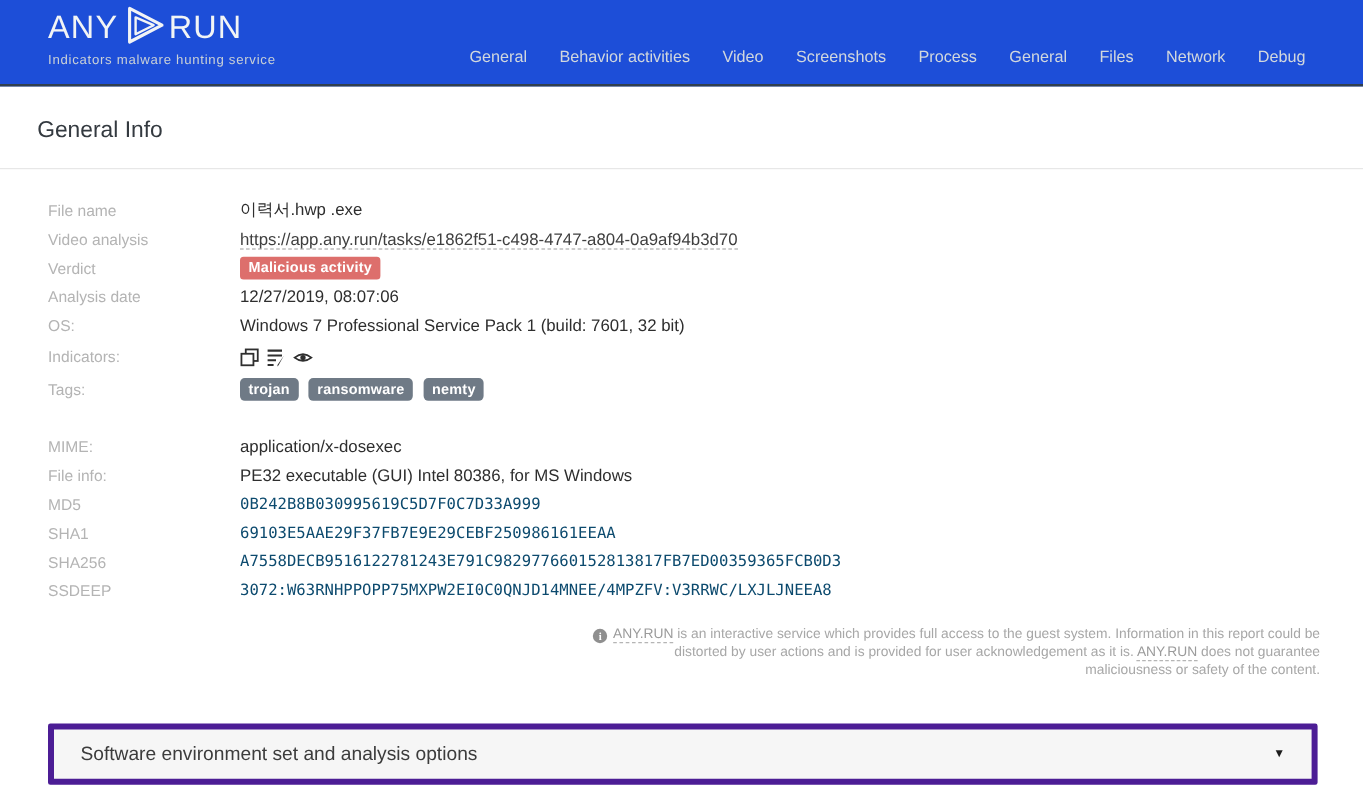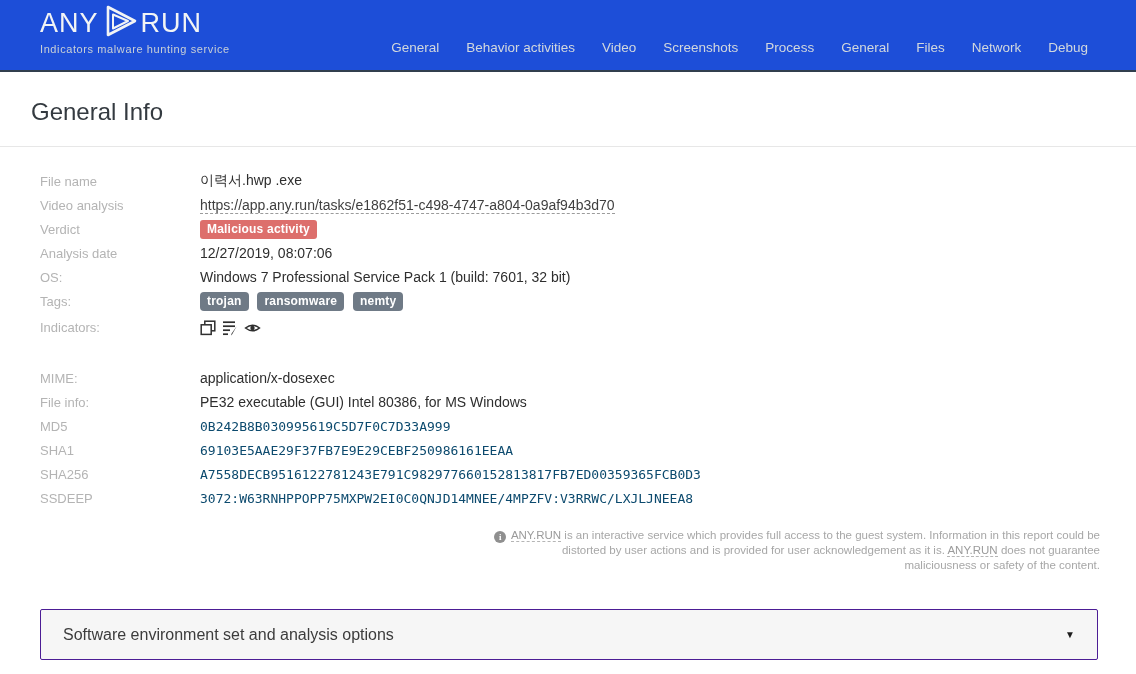--- a/index.html
+++ b/index.html
@@ -12,21 +12,21 @@
   }
   .brand { padding-top: 5px; color: #fff; }
   .brand-top { display: flex; align-items: center; }
   .brand-word { font-size: 27px; font-weight: 500; letter-spacing: 1px; color: #f2f4f5; }
   .brand-play { margin: 0 2px; display: inline-block; }
   .brand-sub { margin-top: 2px; font-size: 11px; letter-spacing: 0.6px; color: #c9d0d6; width: 215px; line-height: 12px; }
   .nav { align-self: flex-end; padding-bottom: 15px; display: flex; }
   .nav-item { color: #d2d8dd; font-size: 13.5px; margin-left: 27px; cursor: pointer; white-space: nowrap; }
 
   
-  .page-title { font-size: 24px; font-weight: 400; color: #343a40; margin: 26px 0 20px 31px; }
+  .page-title { font-size: 19px; font-weight: 400; color: #343a40; margin: 26px 0 20px 31px; }
   .title-divider { border: none; border-top: 1px solid #e7e7e7; width: 100%; }
 
   
   .info { padding: 22px 0 0 40px; }
   .row { display: flex; align-items: center; min-height: 24px; }
   .row .label { width: 160px; flex: none; color: #b4b4b4; font-size: 13px; }
   .row .value { font-size: 14px; color: #2e2e2e; }
   .row .value.mono { font-family: "DejaVu Sans Mono", monospace; font-size: 13px; color: #0c4a6e; letter-spacing: 0; }
   .row.spacer-top { margin-top: 24px; }
   .link { color: #3f3f3f; text-decoration: none; border-bottom: 1px dashed #9b9b9b; cursor: pointer; margin-top: 24px; }
@@ -49,21 +49,21 @@
   .disclaimer .brand-link { color: #9b9b9b; border-bottom: 1px dashed #b5b5b5; cursor: pointer; }
   .info-circle {
     display: inline-block; width: 12px; height: 12px; border-radius: 50%;
     background: #8f8f8f; color: #fff; font-size: 9px; line-height: 12px; text-align: center;
     font-weight: bold; font-family: "Liberation Serif", serif; vertical-align: -1px; margin-right: 2px;
   }
 
   
   .panel {
     margin: 36px 38px 0 40px; height: 51px; background: #f6f6f6;
-    border: 1px solid #4c1d95; border-radius: 2px;
+    border: 5px solid #4c1d95; border-radius: 2px;
     display: flex; align-items: center; justify-content: space-between;
     padding: 0 22px; cursor: pointer;
   }
   .panel-title { font-size: 16px; color: #3c3c3c; }
   .panel-chevron { font-size: 10px; color: #1c1c1c; }
 </style>
 </head>
 <body>
 
 <div class="header">
@@ -116,47 +116,47 @@
   <div class="row">
     <span class="label">Analysis date</span>
     <span class="value">12/27/2019, 08:07:06</span>
   </div>
 
   <div class="row">
     <span class="label">OS:</span>
     <span class="value">Windows 7 Professional Service Pack 1 (build: 7601, 32 bit)</span>
   </div>
 
-  <div class="row">
-    <span class="label">Tags:</span>
-    <span class="value">
-      <span class="tag">trojan</span>
-      <span class="tag">ransomware</span>
-      <span class="tag">nemty</span>
-    </span>
-  </div>
-
   <div class="row" style="min-height:29px">
     <span class="label">Indicators:</span>
     <span class="value indicator-icons">
       <svg width="16" height="16" viewBox="0 0 16 16">
         <rect x="4.8" y="1.2" width="10" height="9.6" fill="none" stroke="#2f2f2f" stroke-width="1.5"></rect>
         <rect x="1.2" y="4.8" width="10" height="9.6" fill="#ffffff" stroke="#2f2f2f" stroke-width="1.5"></rect>
       </svg>
       <svg width="16" height="16" viewBox="0 0 16 16">
         <line x1="1" y1="2.2" x2="13" y2="2.2" stroke="#2f2f2f" stroke-width="1.7"></line>
         <line x1="1" y1="6.2" x2="13" y2="6.2" stroke="#2f2f2f" stroke-width="1.7"></line>
         <line x1="1" y1="10.2" x2="8" y2="10.2" stroke="#2f2f2f" stroke-width="1.7"></line>
         <line x1="1" y1="14.2" x2="6" y2="14.2" stroke="#2f2f2f" stroke-width="1.7"></line>
         <path d="M14.5,6.5 L10,14.5 L9,15.5 L9.5,13.8 Z" fill="#2f2f2f"></path>
       </svg>
       <svg width="17" height="16" viewBox="0 0 17 16">
         <path d="M1.5,8 Q8.5,2.5 15.5,8 Q8.5,13.5 1.5,8 Z" fill="none" stroke="#2f2f2f" stroke-width="1.5"></path>
         <circle cx="8.5" cy="8" r="2.2" fill="#2f2f2f"></circle>
       </svg>
+    </span>
+  </div>
+
+  <div class="row">
+    <span class="label">Tags:</span>
+    <span class="value">
+      <span class="tag">trojan</span>
+      <span class="tag">ransomware</span>
+      <span class="tag">nemty</span>
     </span>
   </div>
 
   <div class="row spacer-top">
     <span class="label">MIME:</span>
     <span class="value">application/x-dosexec</span>
   </div>
 
   <div class="row">
     <span class="label">File info:</span>

